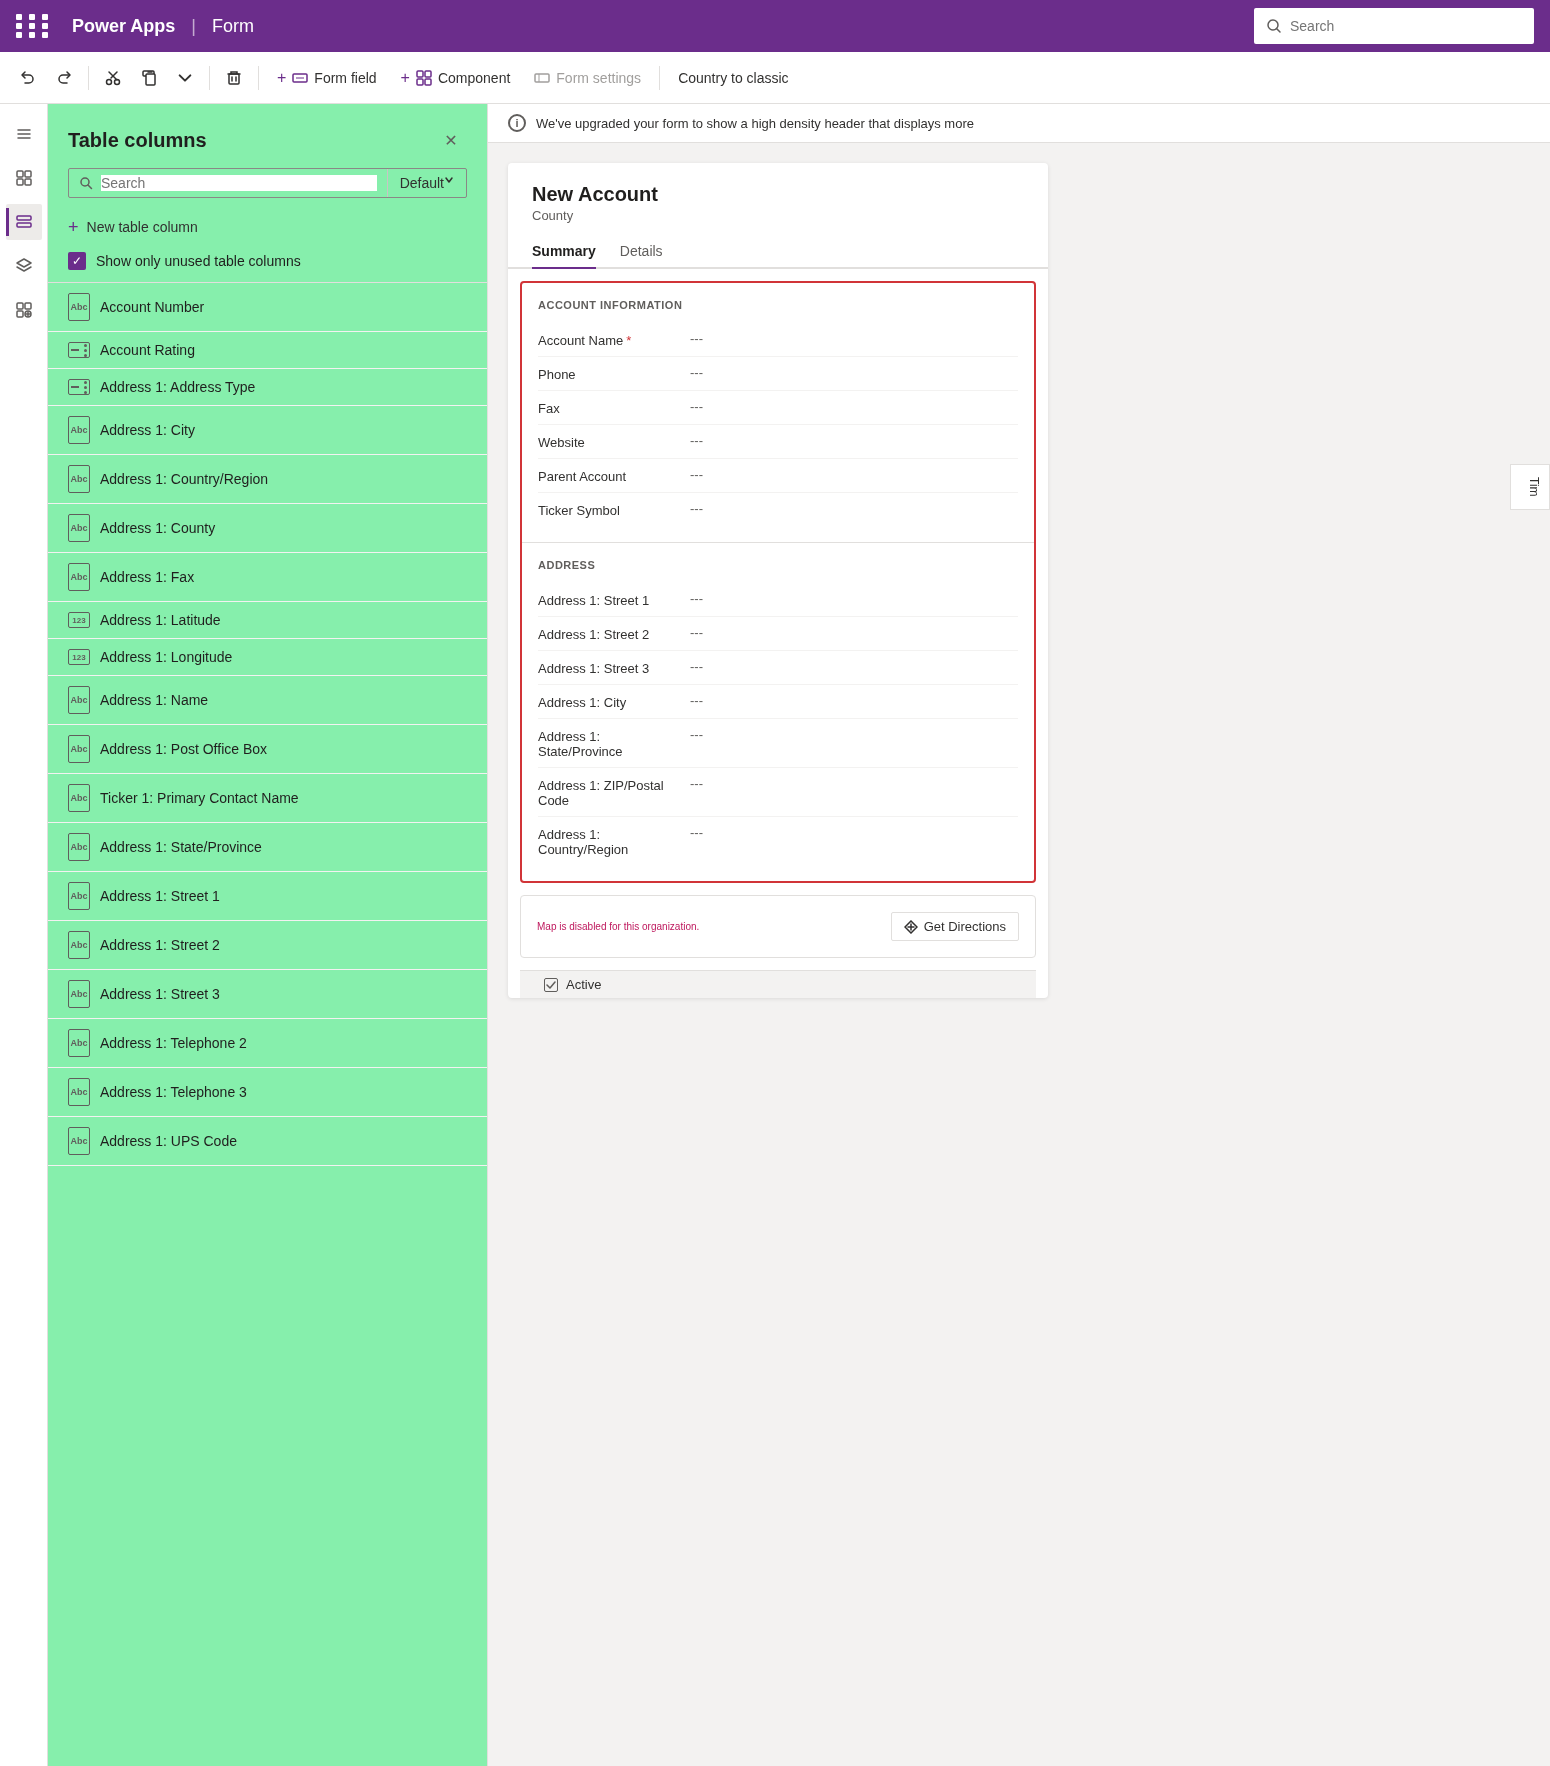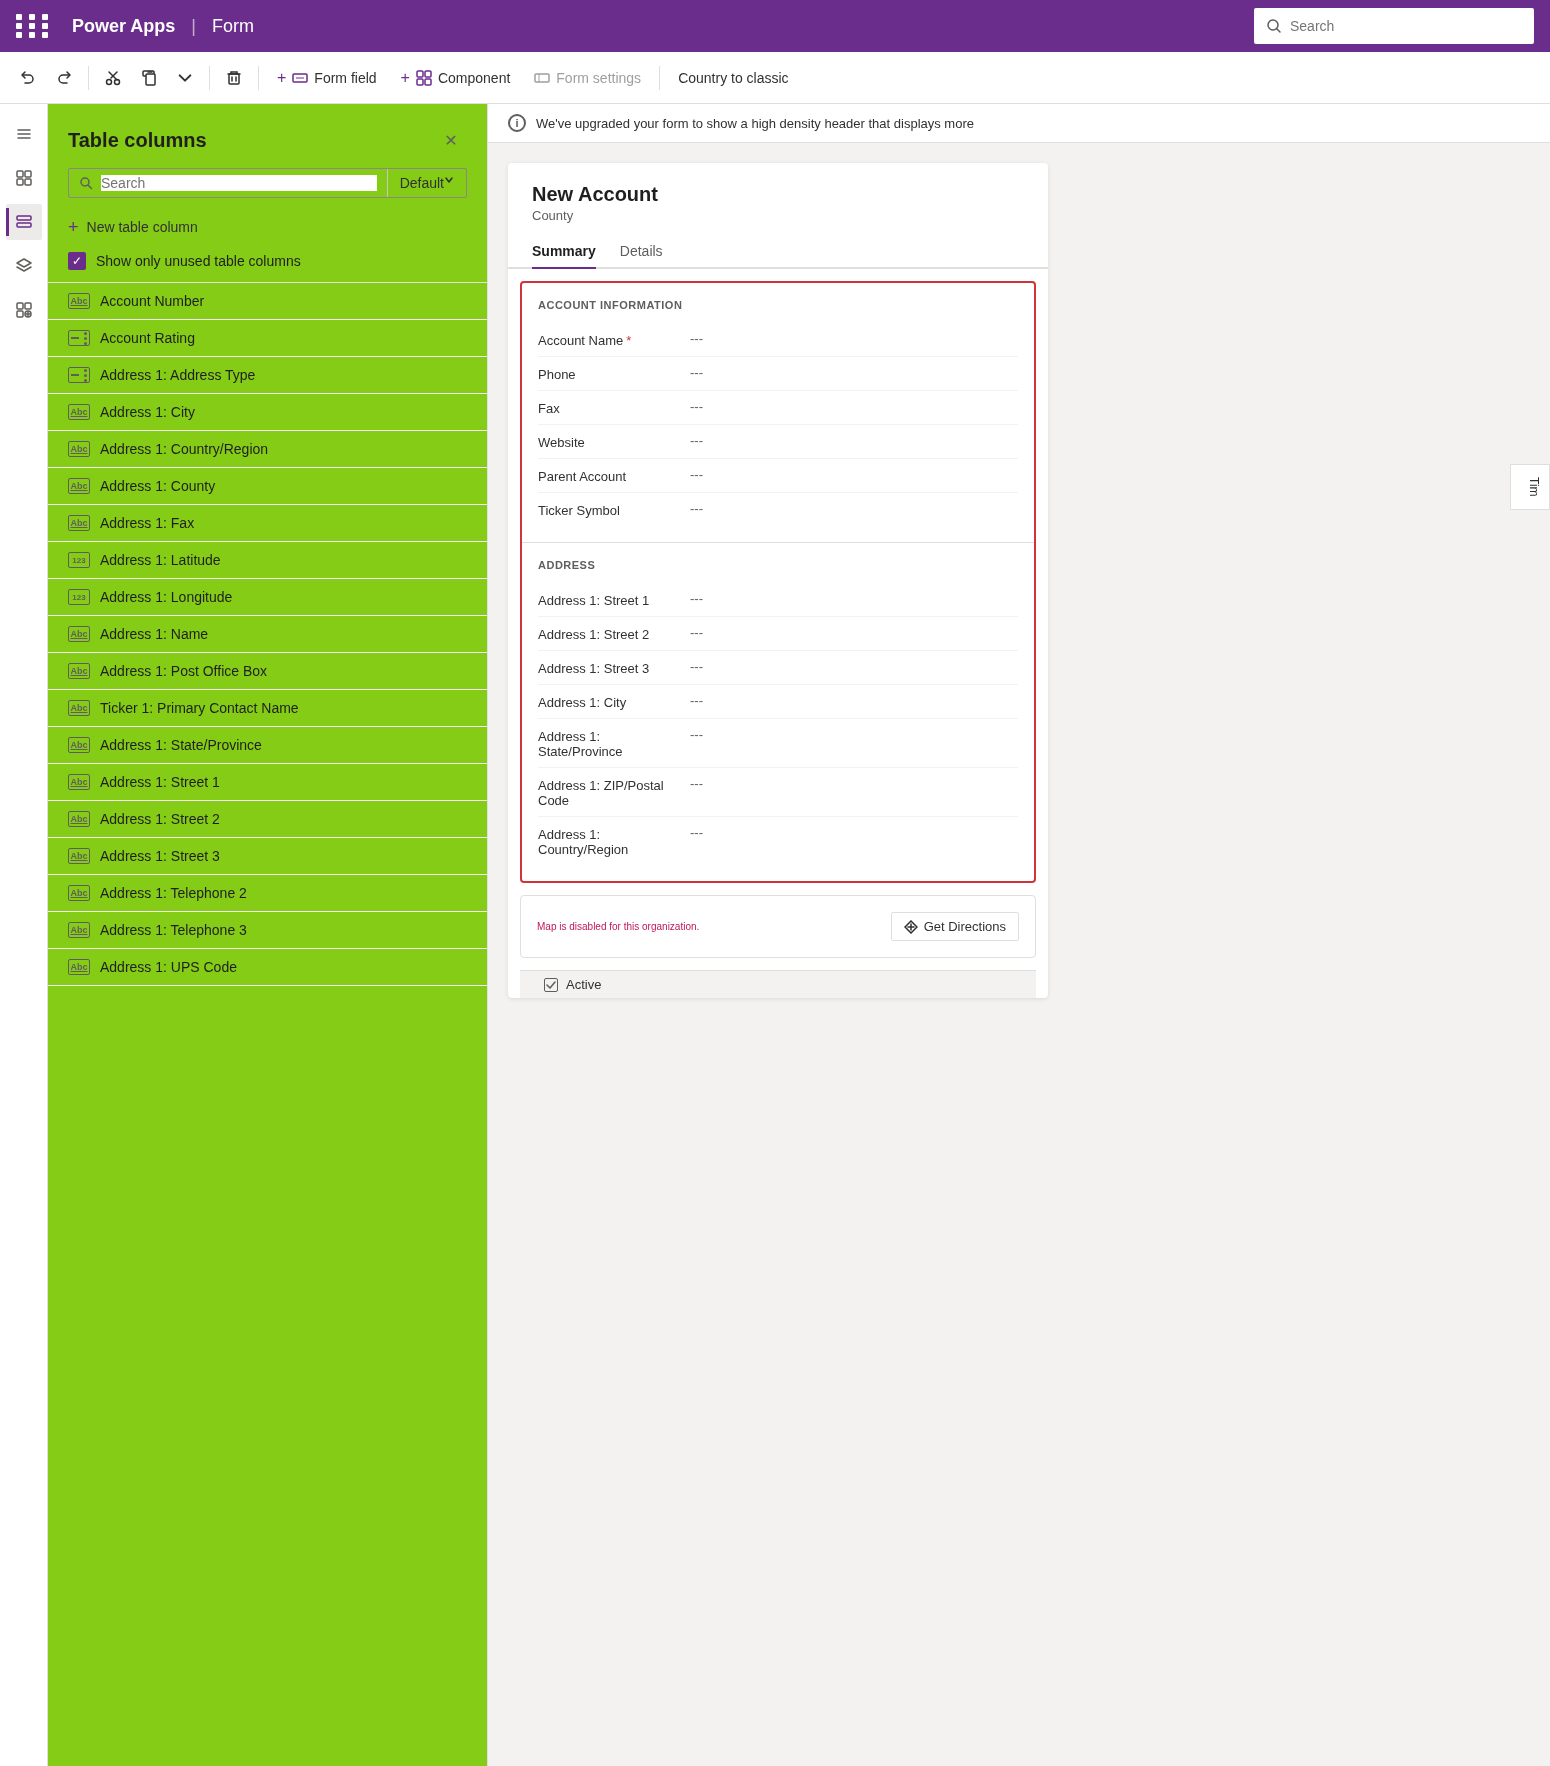--- a/index.html
+++ b/index.html
@@ -126,21 +126,21 @@
       content: '';
       position: absolute;
       left: 0; top: 4px; bottom: 4px;
       width: 3px;
       background: #6b2d8b;
     }
 
     
     .table-columns-panel {
       width: 440px;
-      background: #84cc16;
+      background: #86efac;
       border-right: 1px solid #e1dfdd;
       display: flex;
       flex-direction: column;
     }
     .panel-header {
       display: flex;
       align-items: center;
       justify-content: space-between;
       padding: 20px 20px 12px;
     }
@@ -229,24 +229,23 @@
       gap: 10px;
       padding: 10px 20px;
       cursor: pointer;
       border-bottom: 1px solid #f3f2f1;
     }
     .field-icon-abc {
       border: 1.5px solid #605e5c;
       border-radius: 2px;
       font-size: 9px;
       font-weight: 700;
-      width: 22px; height: 16px;
+      width: 22px; height: 28px;
       display: flex; align-items: center; justify-content: center;
       color: #605e5c;
-      text-decoration: underline;
     }
     .field-icon-num {
       border: 1.5px solid #605e5c;
       border-radius: 2px;
       font-size: 8px;
       font-weight: 700;
       width: 22px; height: 16px;
       display: flex; align-items: center; justify-content: center;
       color: #605e5c;
     }

